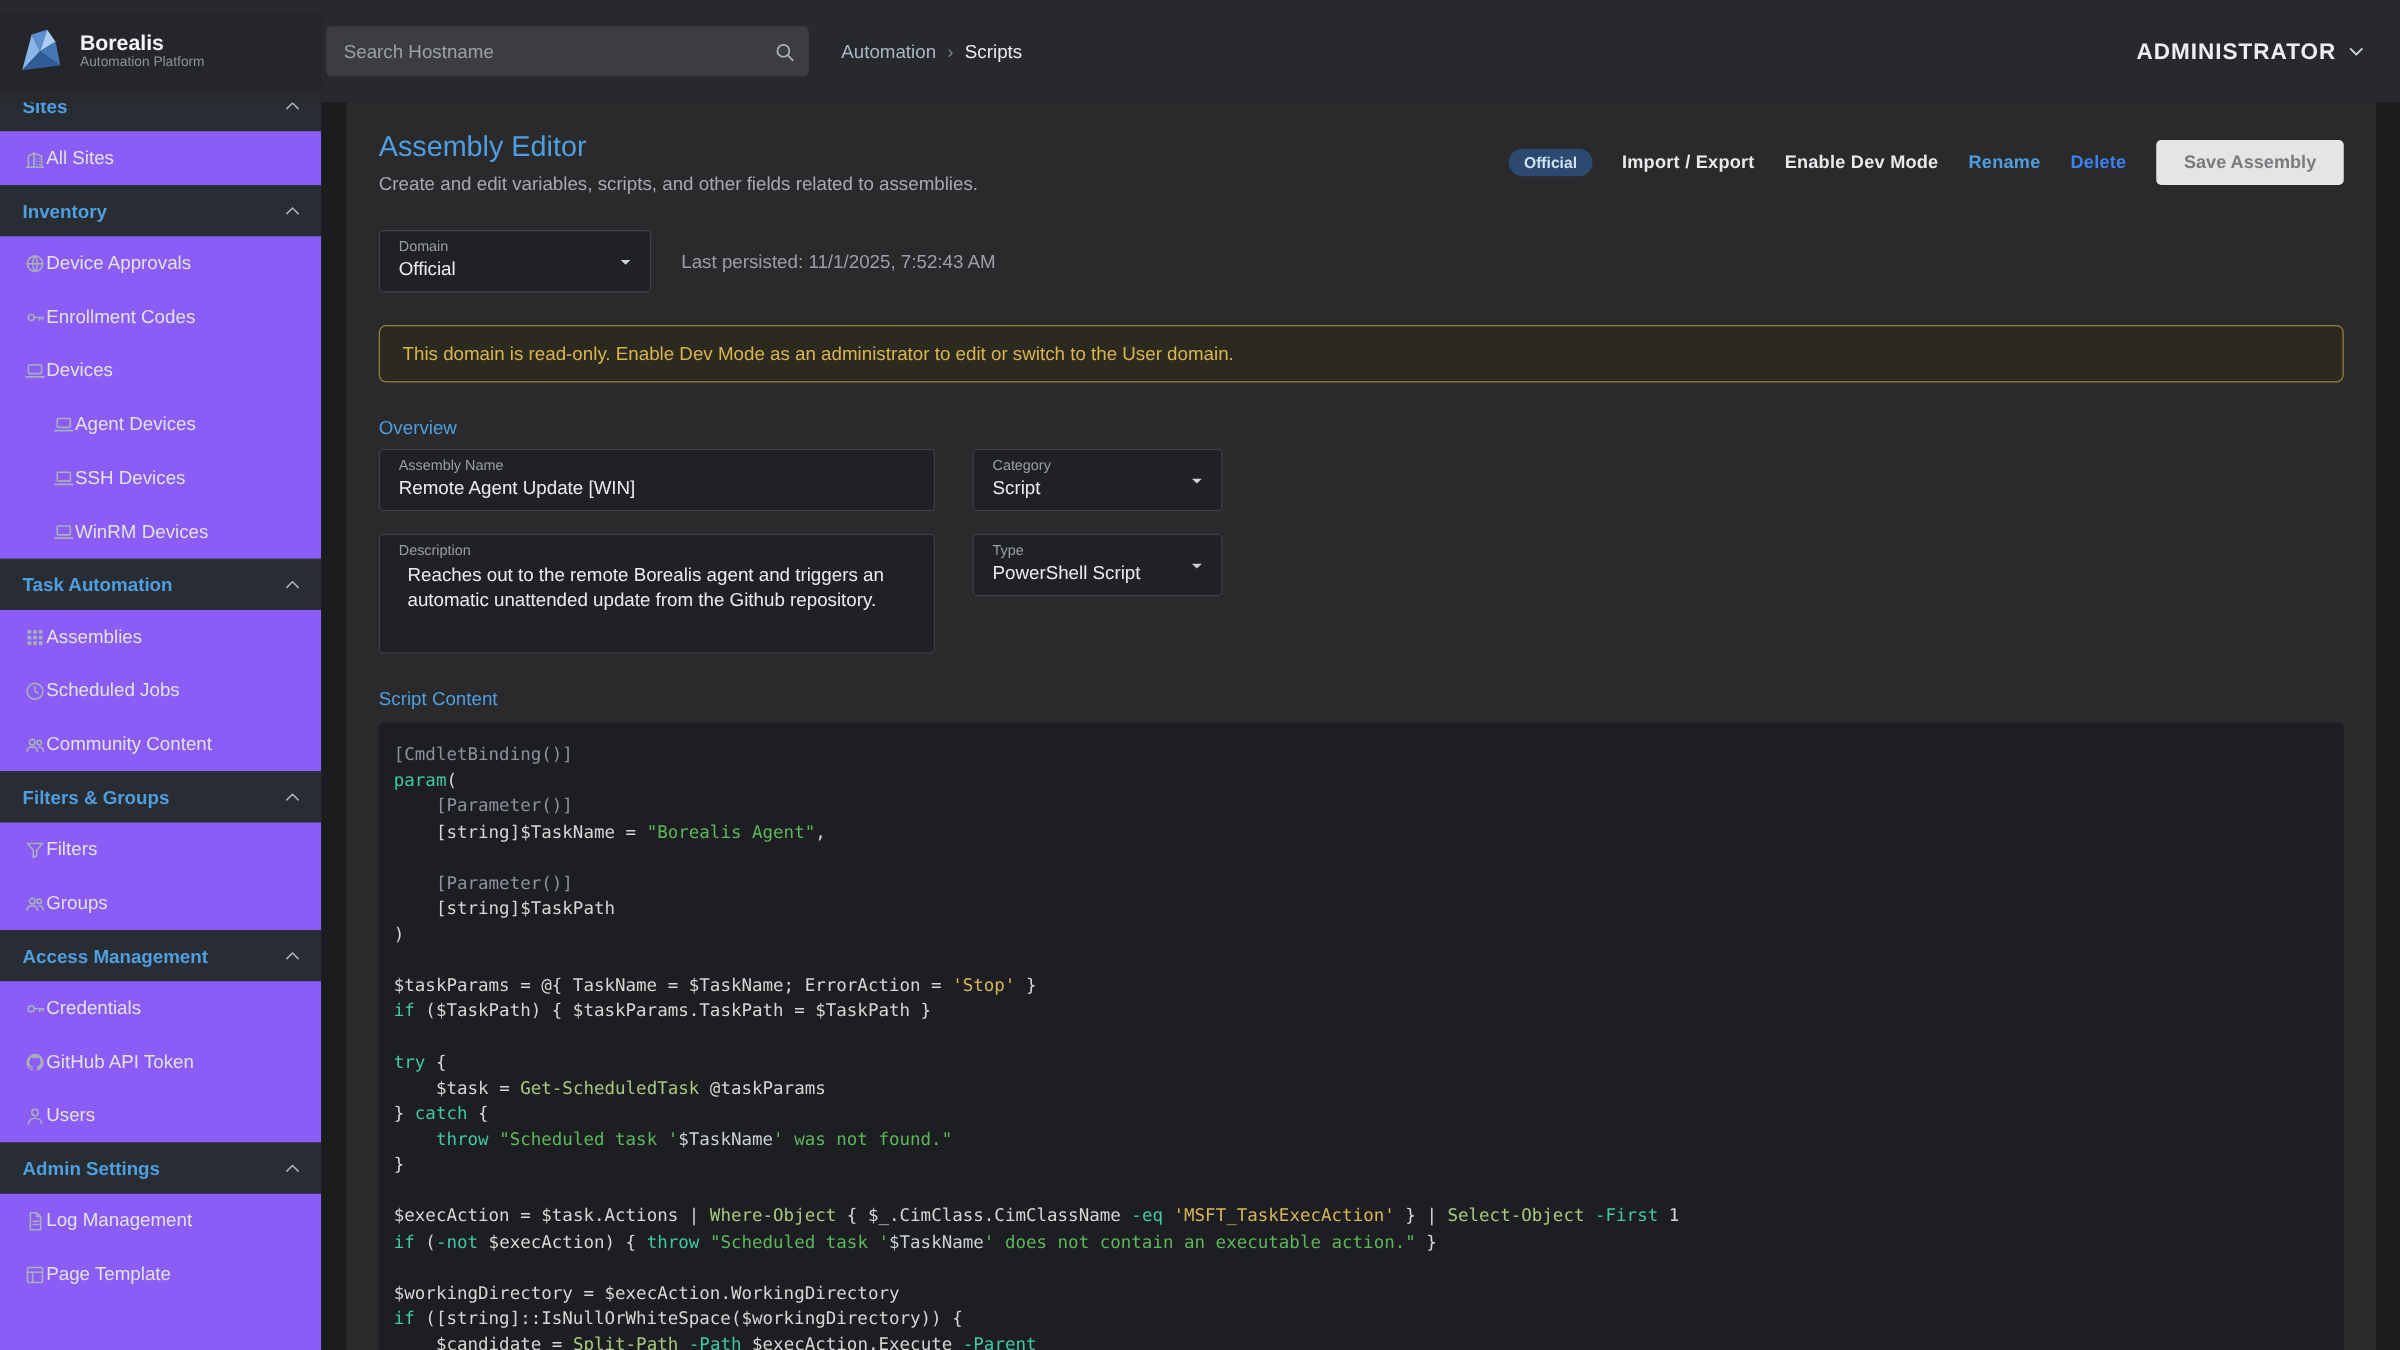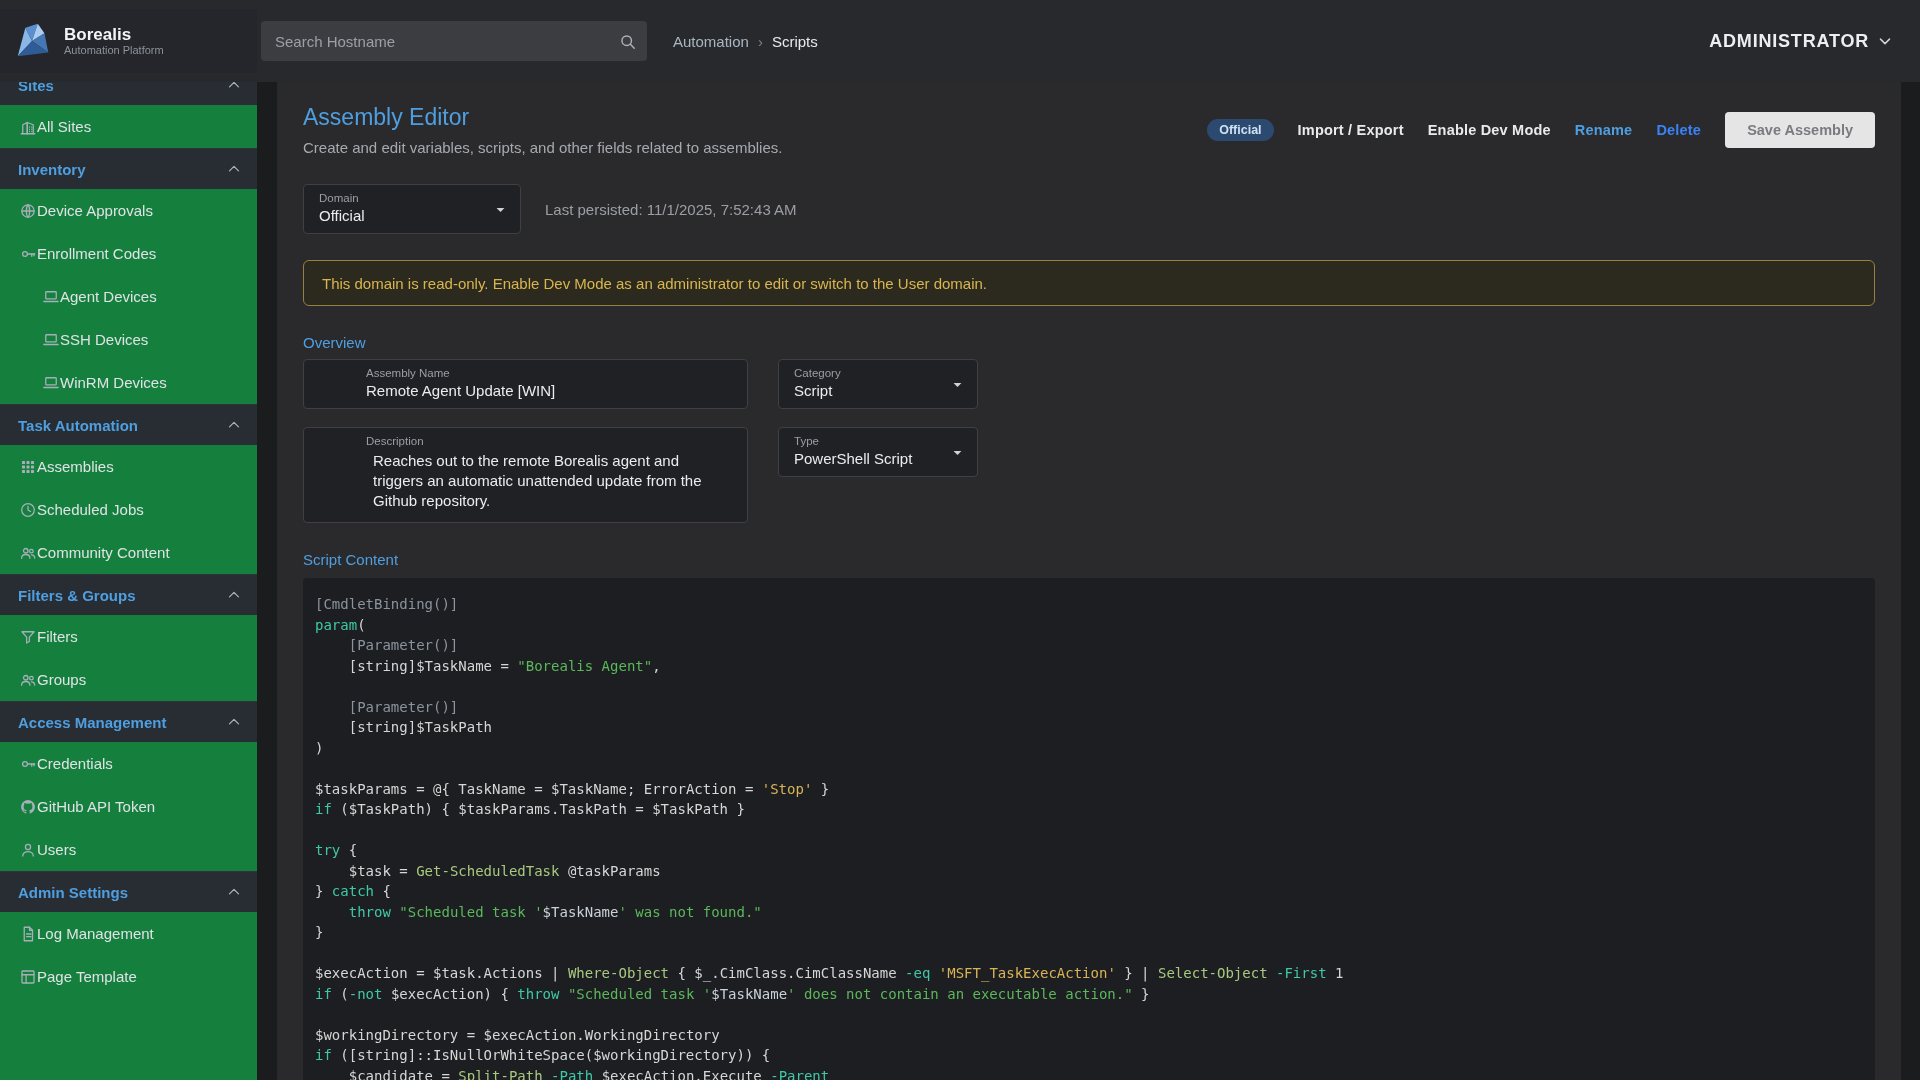--- a/index.html
+++ b/index.html
@@ -22,21 +22,21 @@
   .search-box .icon svg { width:19px; height:19px; color:#aeb2b8; }
   .breadcrumb { margin-left:26px; display:flex; align-items:center; gap:9px; font-size:15px; }
   .crumb { color:#a8b6c2; cursor:pointer; }
   .crumb.current { color:#e8eaec; }
   .crumb-sep { color:#7d838a; font-size:15px; }
   .user-menu { margin-left:auto; margin-right:26px; display:flex; align-items:center; gap:7px;
     font-size:18px; font-weight:600; letter-spacing:.8px; color:#eceef0; cursor:pointer; }
   .user-menu .icon svg { width:18px; height:18px; color:#cfd3d7; }
 
   
-  .sidebar { position:fixed; top:64px; left:0; width:257px; bottom:0; background:#15803d;
+  .sidebar { position:fixed; top:64px; left:0; width:257px; bottom:0; background:#8b5cf6;
     overflow:hidden; }
   .nav-section-header { height:41px; display:flex; align-items:center; justify-content:space-between;
     padding:0 14px 0 18px; background:#282c33; border-top:1px solid #2e3239; cursor:pointer; }
   .nav-section-label { color:#4f9fe0; font-size:15px; font-weight:700; }
   .nav-section-header .icon svg { width:18px; height:18px; color:#a9b0b8; }
   .nav-item { height:43px; display:flex; align-items:center; padding-left:19px; cursor:pointer; }
   .nav-item.indent { padding-left:42px; }
   .nav-item .icon svg { width:18px; height:18px; color:#a6afba; }
   .nav-item-label { font-size:15px; color:#dfe2e6; }
 
@@ -60,21 +60,21 @@
 
   .domain-row { margin-top:28px; display:flex; align-items:center; gap:24px; }
   .field { background:#202125; border:1px solid #3f4045; border-radius:4px; position:relative; }
   .field .f-label { display:block; font-size:11.5px; color:#9a9ea5; padding:7px 15px 0 15px; }
   .field .f-value { display:block; font-size:15px; color:#ececee; padding:3px 15px 9px 15px;
     white-space:nowrap; }
   .select { cursor:pointer; }
   .select .arrow { position:absolute; right:10px; top:50%; margin-top:-9px; }
   .select .arrow svg { width:19px; height:19px; color:#cfd2d6; }
   .w-domain { width:218px; }
-  .w-name { width:445px;padding-left:47px; }
+  .w-name { width:445px; }
   .w-small { width:200px; }
   .last-persisted { color:#9b9fa5; font-size:15px; }
 
   .banner { margin-top:26px; min-height:46px; border:1px solid #96823f; background:#2c2a1f;
     border-radius:6px; display:flex; align-items:center; padding:0 18px; color:#d9b54e; font-size:15px; }
 
   .section-heading { margin-top:28px; color:#4f9fe0; font-size:15px; }
   .fields-grid { margin-top:8px; display:grid; grid-template-columns:445px 200px;
     column-gap:30px; row-gap:18px; align-items:start; }
   .desc-box { height:96px; }
@@ -184,20 +184,29 @@
       <div class="nav-item">
         <span class="icon ">
           <svg viewBox="0 0 24 24" fill="none" stroke="currentColor" stroke-width="1.7" stroke-linecap="round" stroke-linejoin="round">
             <circle cx="8" cy="12" r="3.2"></circle>
             <path d="M11.2 12H21"></path>
             <path d="M17 12v3"></path>
             <path d="M20 12v2.4"></path>
           </svg>
         </span>
         <span class="nav-item-label">Enrollment Codes</span>
+      </div>
+      <div class="nav-item">
+        <span class="icon ">
+          <svg viewBox="0 0 24 24" fill="none" stroke="currentColor" stroke-width="1.7" stroke-linecap="round" stroke-linejoin="round">
+            <rect x="5" y="5" width="14" height="9.5" rx="1"></rect>
+            <path d="M2.5 18h19"></path>
+          </svg>
+        </span>
+        <span class="nav-item-label">Devices</span>
       </div>
       <div class="nav-item indent">
         <span class="icon ">
           <svg viewBox="0 0 24 24" fill="none" stroke="currentColor" stroke-width="1.7" stroke-linecap="round" stroke-linejoin="round">
             <rect x="5" y="5" width="14" height="9.5" rx="1"></rect>
             <path d="M2.5 18h19"></path>
           </svg>
         </span>
         <span class="nav-item-label">Agent Devices</span>
       </div>

